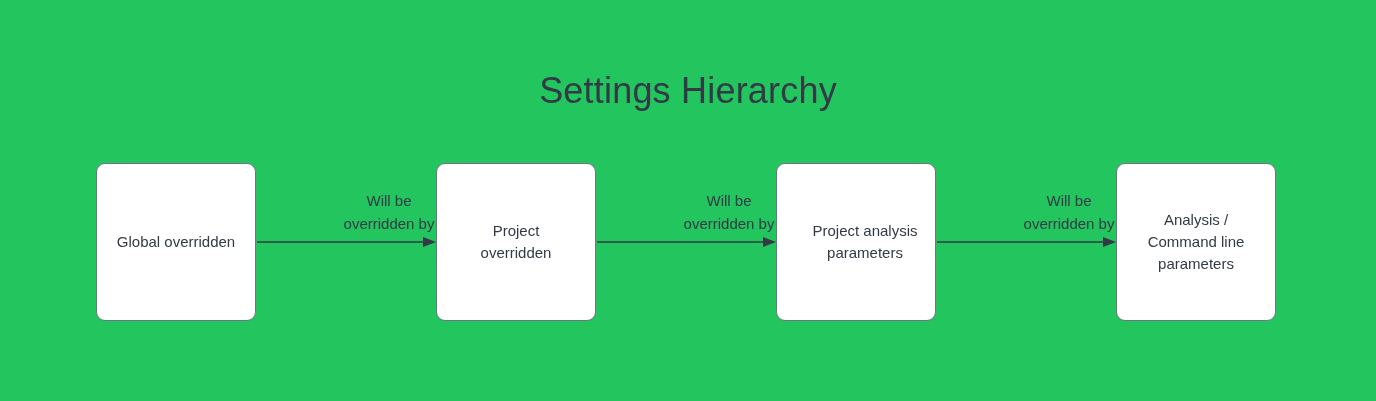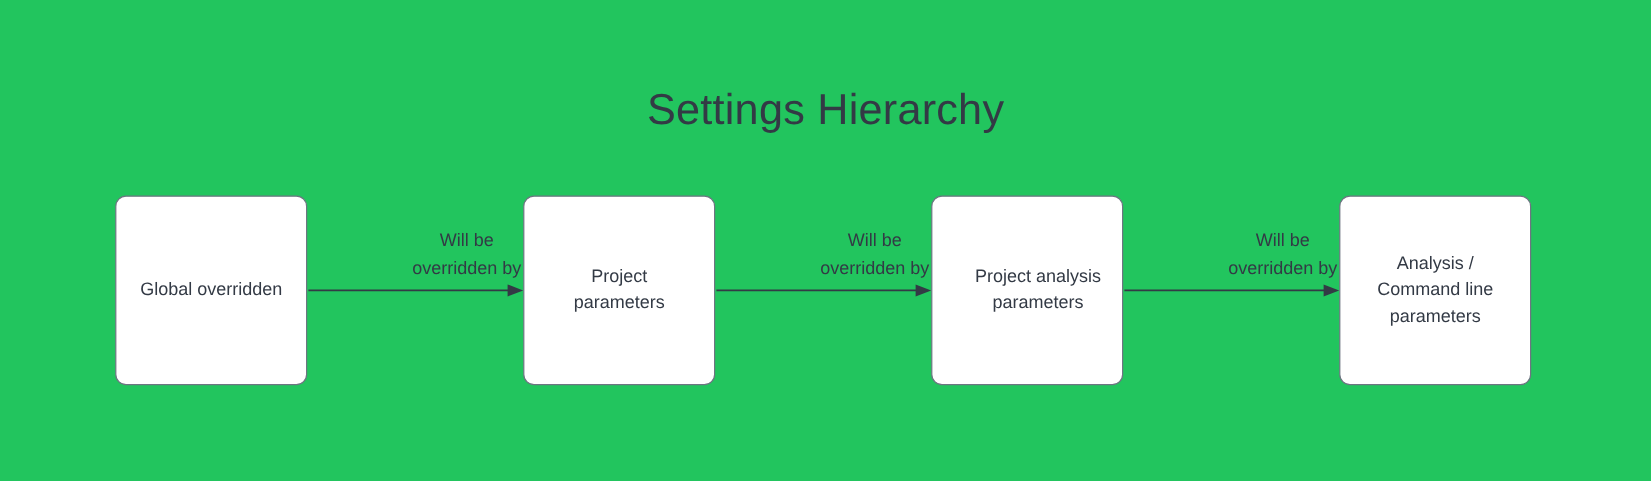--- a/index.html
+++ b/index.html
@@ -104,21 +104,21 @@
     <div class="edge-label">Will be
 overridden by</div>
     <svg class="edge-arrow" viewBox="0 0 180 158">
       <line x1="0" y1="79" x2="168" y2="79" stroke="#333a45" stroke-width="1.4"></line>
       <polygon points="179,79 166,74 166,84" fill="#333a45"></polygon>
     </svg>
   </div>
 
   <div class="node-box" id="node-project">
     <span class="node-label">Project
-parameters</span>
+overridden</span>
   </div>
 
   <div class="edge-group" id="edge-2">
     <div class="edge-label">Will be
 overridden by</div>
     <svg class="edge-arrow" viewBox="0 0 180 158">
       <line x1="0" y1="79" x2="168" y2="79" stroke="#333a45" stroke-width="1.4"></line>
       <polygon points="179,79 166,74 166,84" fill="#333a45"></polygon>
     </svg>
   </div>

